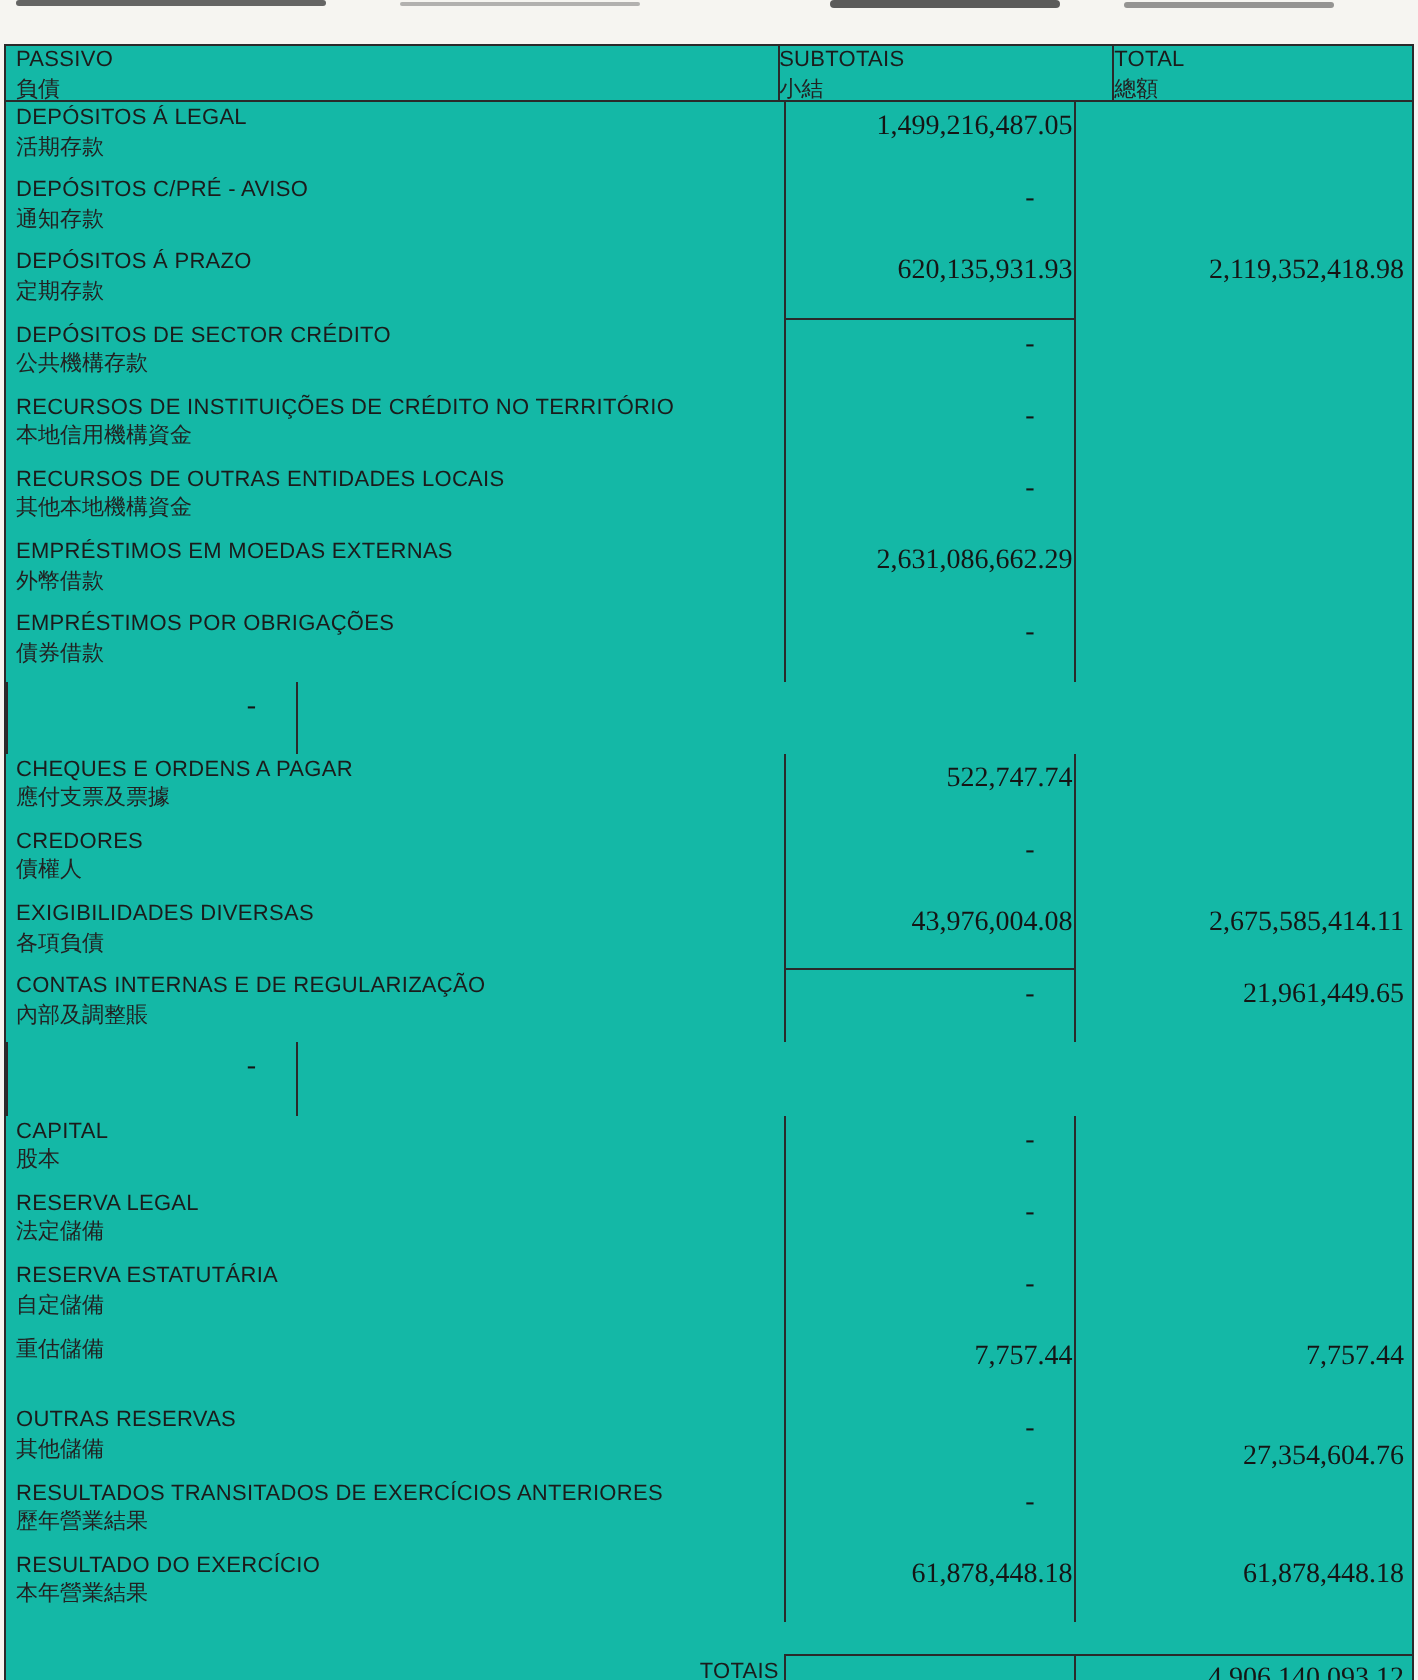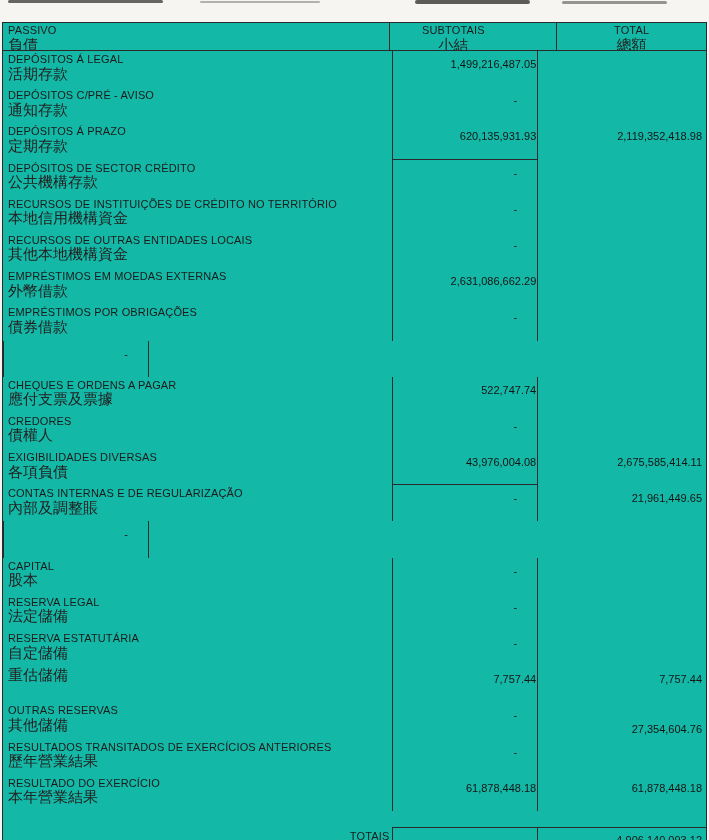--- a/index.html
+++ b/index.html
@@ -18,25 +18,25 @@
     background:#14b8a6;
     display:flex; flex-direction:column;
   }
   .thead { display:flex; height:28px; border-bottom:1.3px solid #2a2a2a; }
   .trow  { display:flex; height:36.2px; }
   .trow.footer { height:40px; flex:1;margin-top:16px; }
   .cell  { overflow:hidden; }
   .cell.label { width:390px; padding:2px 4px 0 5px; }
   .cell.sub   { width:145px; border-left:1.2px solid #2a2a2a; text-align:right; padding:3px 1px 0 0; }
   .cell.tot   { width:169px; border-left:1.2px solid #2a2a2a; text-align:right; padding:3px 4px 0 0; }
-  .thead .cell.sub, .thead .cell.tot { text-align:center; padding:1px 0 0 0;margin-left:39px; }
+  .thead .cell.sub, .thead .cell.tot { text-align:left; padding:1px 0 0 0;margin-left:39px; }
   .thead .cell.label { padding-top:1px; }
   .pt  { font-size:11px; line-height:13.5px; letter-spacing:.15px; color:#1b1b1b; }
-  .zh  { font-size:15px; line-height:14px; color:#222; }
-  .num { font-family:Liberation Sans, sans-serif; font-size:11px; line-height:13px; color:#151515; display:inline-block; }
+  .zh  { font-size:11px; line-height:14px; color:#222; }
+  .num { font-family:Liberation Serif, serif; font-size:14px; line-height:13px; color:#151515; display:inline-block; }
   .cell.sub .num.dash { padding-right:19px; }
   .cell.sub.rule-below { border-bottom:1.2px solid #2a2a2a; }
   .cell.tot.second-line { padding-top:17px; }
   
   .footer .cell.label { text-align:right; padding:3px 3px 0 0; }
   .footer .cell.sub, .footer .cell.tot { border-top:1.3px solid #2a2a2a; }
   .footer .cell.tot { padding:2px 4px 0 0; }
   .double-rule { margin-top:1px; height:5px; border-top:1.3px solid #2b2b2b; border-bottom:1.3px solid #2b2b2b; background:#eceadf; }
   
   .smudge { position:absolute; background:#343434; border-radius:2px; }

